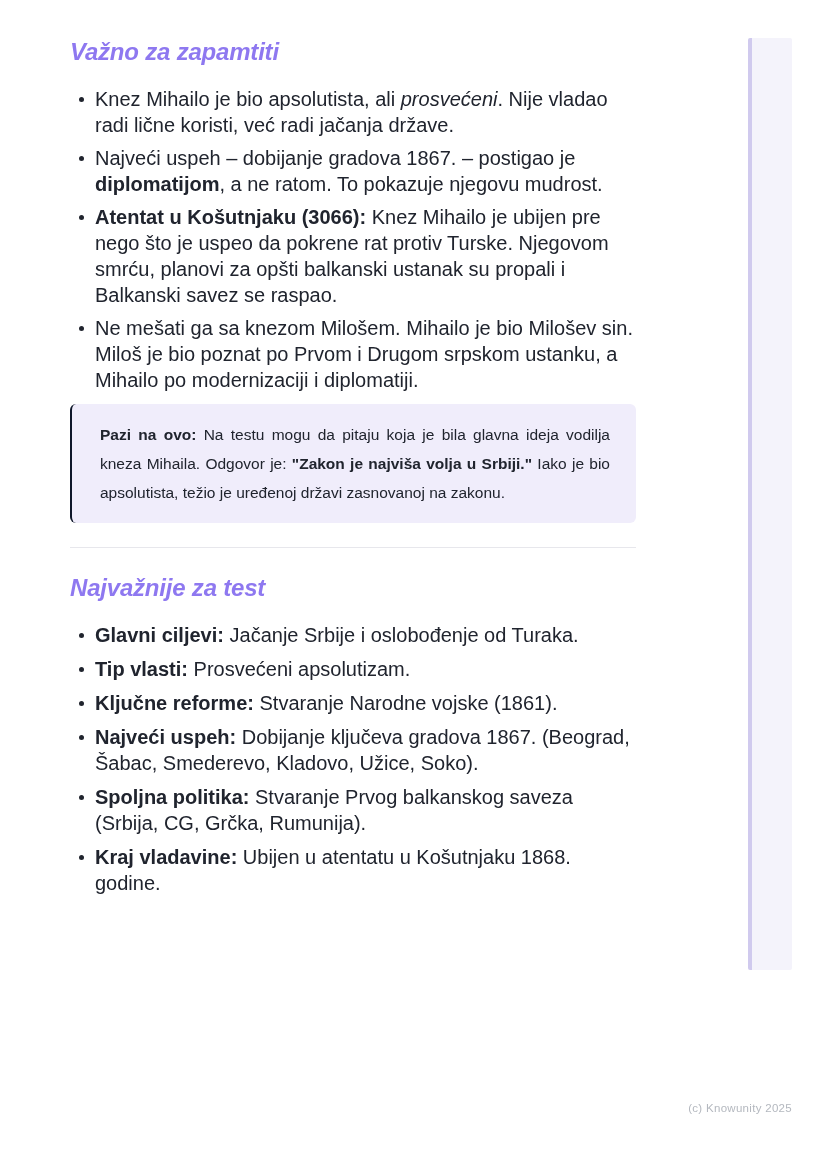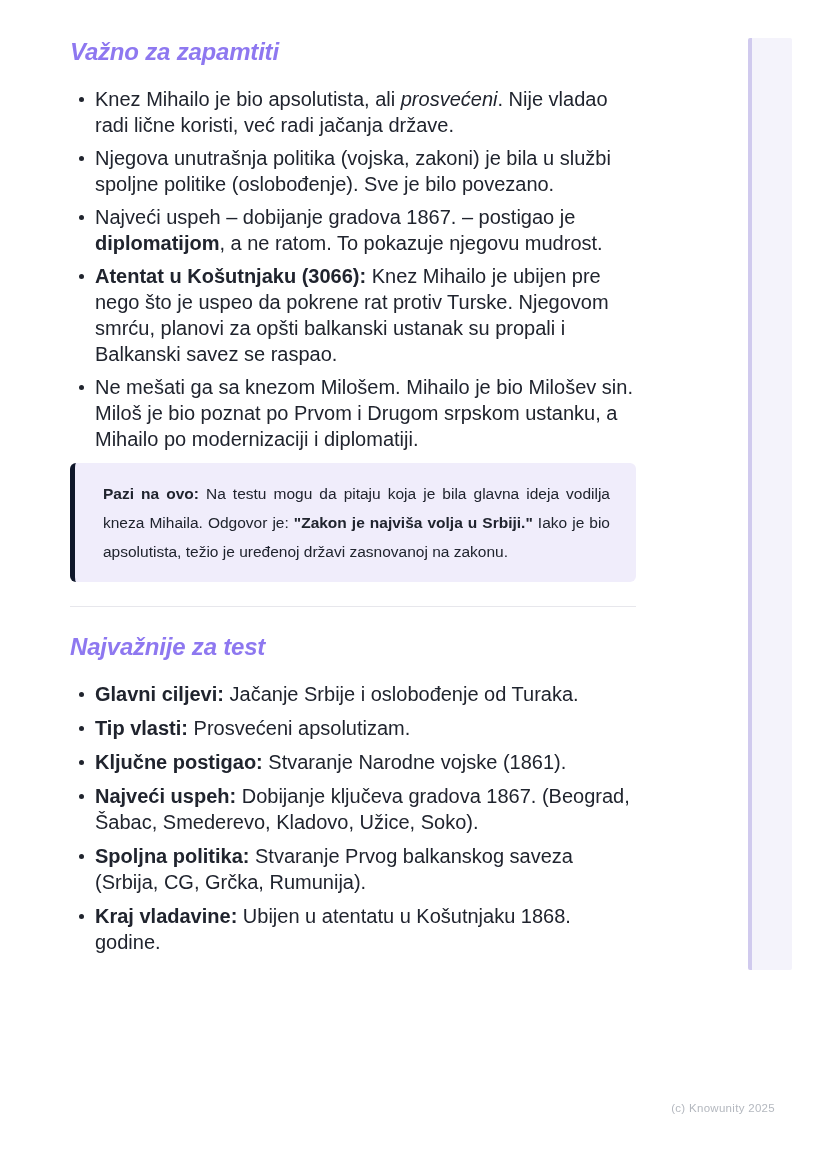--- a/index.html
+++ b/index.html
@@ -43,41 +43,41 @@
     position: absolute;
     left: 9px; top: 10.5px;
     width: 5px; height: 5px;
     border-radius: 50%;
     background: #20242e;
   }
   .bullets.summary li { margin-bottom: 8px; }
   .callout {
     margin-top: 11px;
     background: #f0edfb;
-    border-left: 5px solid #0f172a;
+    border-left: 2px solid #0f172a;
     border-radius: 6px;
     padding: 16px 26px 16px 28px;
   }
   .callout-text {
     margin: 0;
     font-size: 15.5px;
     line-height: 29px;
     text-align: justify;
     color: #20242e;
   }
   .divider {
     border: none;
     border-top: 1px solid #e7e7ec;
     margin: 24px 0 0 0;
   }
   .section-lower { margin-top: 26px; }
   .footer {
     position: absolute;
     top: 1102px;
-    right: 53px;
+    right: 36px;
     font-size: 11.5px;
     letter-spacing: 0.3px;
     color: #b4b8bf;
     margin-left: 31px;
   }
   .side-rail {
     position: absolute;
     left: 748px; top: 38px;
     width: 44px; height: 932px;
     background: #f4f3fb;
@@ -92,39 +92,38 @@
 <body>
 
 <div class="page">
 
   <main class="content">
 
     <section>
       <h2 class="section-title">Važno za zapamtiti</h2>
       <ul class="bullets">
           <li><span>Knez Mihailo je bio apsolutista, ali </span><span class="i">prosvećeni</span><span>. Nije vladao radi lične koristi, već radi jačanja države.</span></li>
-          <li><span>Njegova unutrašnja politika (vojska, zakoni) je bila u službi spoljne politike (oslobođenje). Sve je bilo povezano.</span></li>
           <li><span>Najveći uspeh – dobijanje gradova 1867. – postigao je </span><span class="b">diplomatijom</span><span>, a ne ratom. To pokazuje njegovu mudrost.</span></li>
           <li><span class="b">Atentat u Košutnjaku (3066):</span><span> Knez Mihailo je ubijen pre nego što je uspeo da pokrene rat protiv Turske. Njegovom smrću, planovi za opšti balkanski ustanak su propali i Balkanski savez se raspao.</span></li>
           <li><span>Ne mešati ga sa knezom Milošem. Mihailo je bio Milošev sin. Miloš je bio poznat po Prvom i Drugom srpskom ustanku, a Mihailo po modernizaciji i diplomatiji.</span></li>
         </ul>
 
       <aside class="callout">
         <p class="callout-text"><span class="b">Pazi na ovo:</span><span> Na testu mogu da pitaju koja je bila glavna ideja vodilja kneza Mihaila. Odgovor je: </span><span class="b">"Zakon je najviša volja u Srbiji."</span><span> Iako je bio apsolutista, težio je uređenoj državi zasnovanoj na zakonu.</span></p>
       </aside>
     </section>
 
     <hr class="divider">
 
     <section class="section-lower">
       <h2 class="section-title">Najvažnije za test</h2>
       <ul class="bullets summary">
           <li><span class="b">Glavni ciljevi:</span><span> Jačanje Srbije i oslobođenje od Turaka.</span></li>
           <li><span class="b">Tip vlasti:</span><span> Prosvećeni apsolutizam.</span></li>
-          <li><span class="b">Ključne postigao:</span><span> Stvaranje Narodne vojske (1861).</span></li>
+          <li><span class="b">Ključne reforme:</span><span> Stvaranje Narodne vojske (1861).</span></li>
           <li><span class="b">Najveći uspeh:</span><span> Dobijanje ključeva gradova 1867. (Beograd, Šabac, Smederevo, Kladovo, Užice, Soko).</span></li>
           <li><span class="b">Spoljna politika:</span><span> Stvaranje Prvog balkanskog saveza (Srbija, CG, Grčka, Rumunija).</span></li>
           <li><span class="b">Kraj vladavine:</span><span> Ubijen u atentatu u Košutnjaku 1868. godine.</span></li>
         </ul>
     </section>
 
   </main>
 
   <div class="side-rail"></div>
 

